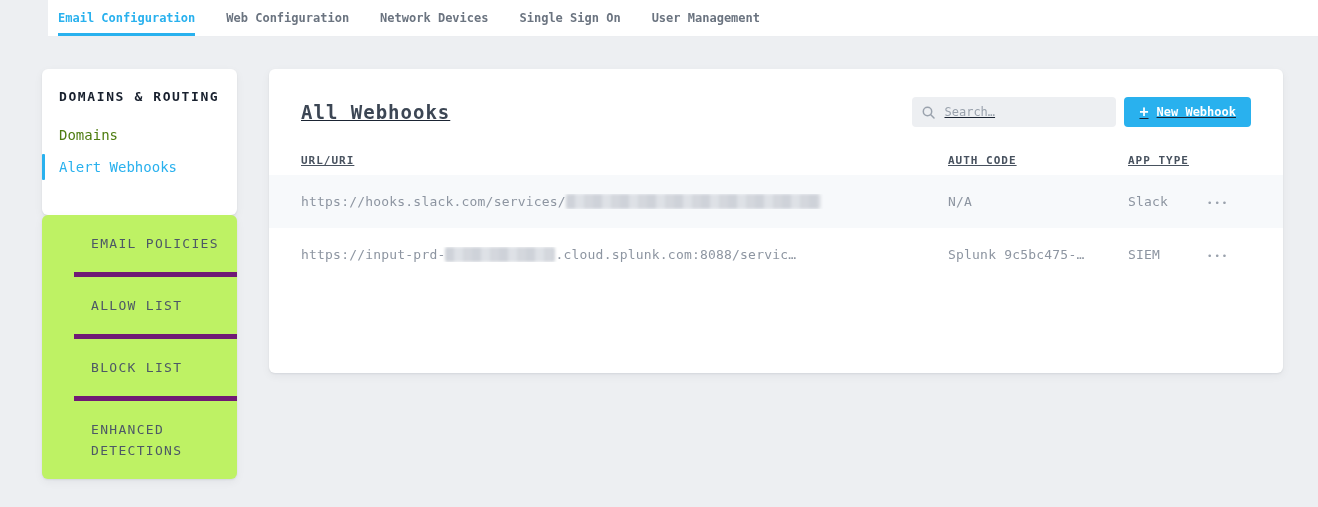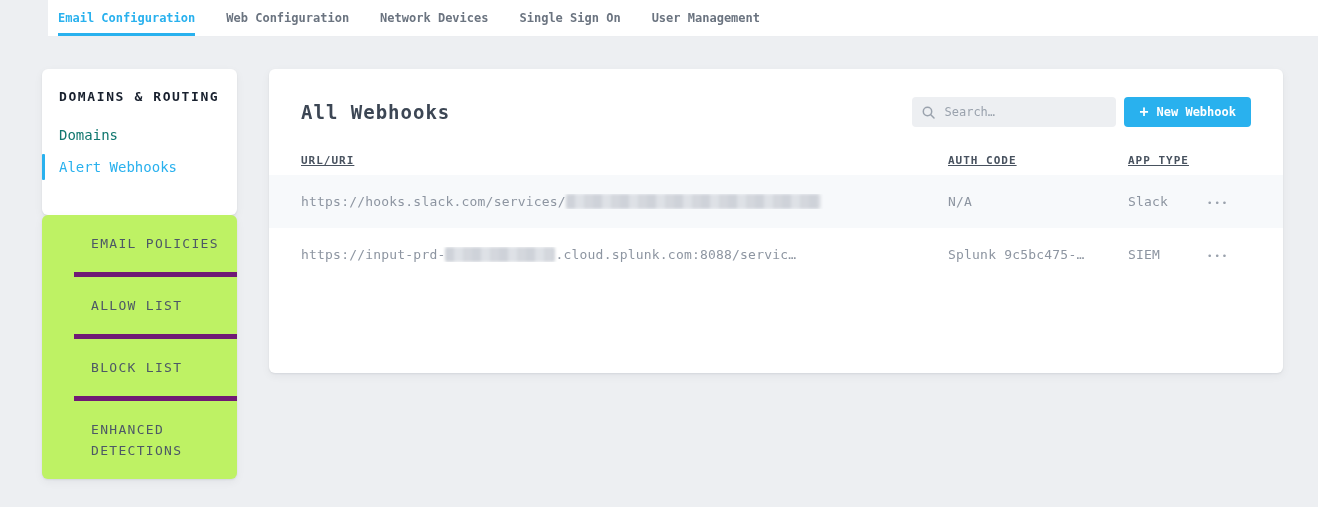--- a/index.html
+++ b/index.html
@@ -34,21 +34,21 @@
   }
 
   
   .sidebar { width:195px; flex:0 0 195px; }
   .routing-card { padding:20px 17px 32px 17px; }
   .routing-title {
     font-size:13px; font-weight:700; letter-spacing:1.6px;
     color:#18202e; margin-bottom:15px; white-space:nowrap;
   }
   .routing-item {
-    position:relative; font-size:14px; color:#0f766e;
+    position:relative; font-size:14px; color:#4d7c0f;
     padding:8px 0; cursor:pointer; white-space:nowrap;
   }
   .routing-item.active { color:#29b1ee; }
   .routing-item.active::before {
     content:""; position:absolute; left:-17px; top:3px; bottom:3px;
     width:3px; background:#29b1ee; border-radius:1px;
   }
 
   .sections-card { background:#bef264; overflow:hidden;padding-left:32px; }
   .section-item {
@@ -56,20 +56,21 @@
     color:#4d5866; line-height:21px; cursor:pointer;
     border-top:5px solid #701a75;
   }
   .section-item:first-child { border-top:none; }
 
   
   .main-card { width:1014px; height:304px; margin-left:32px; }
   .main-header {
     display:flex; align-items:center; justify-content:space-between;
     padding:28px 32px 18px 32px;
+    text-decoration:underline;
   }
   .main-title { font-size:19px; font-weight:700; letter-spacing:1px; color:#3c4654; }
   .header-actions { display:flex; align-items:flex-start; gap:8px;padding-left:44px; }
   .search-box {
     width:204px; height:30px; background:#edeff2; border-radius:4px;
     display:flex; align-items:center; padding:0 10px; gap:9px;
   }
   .search-box svg { flex:0 0 auto; }
   .search-box input {
     border:none; outline:none; background:transparent; width:100%;

